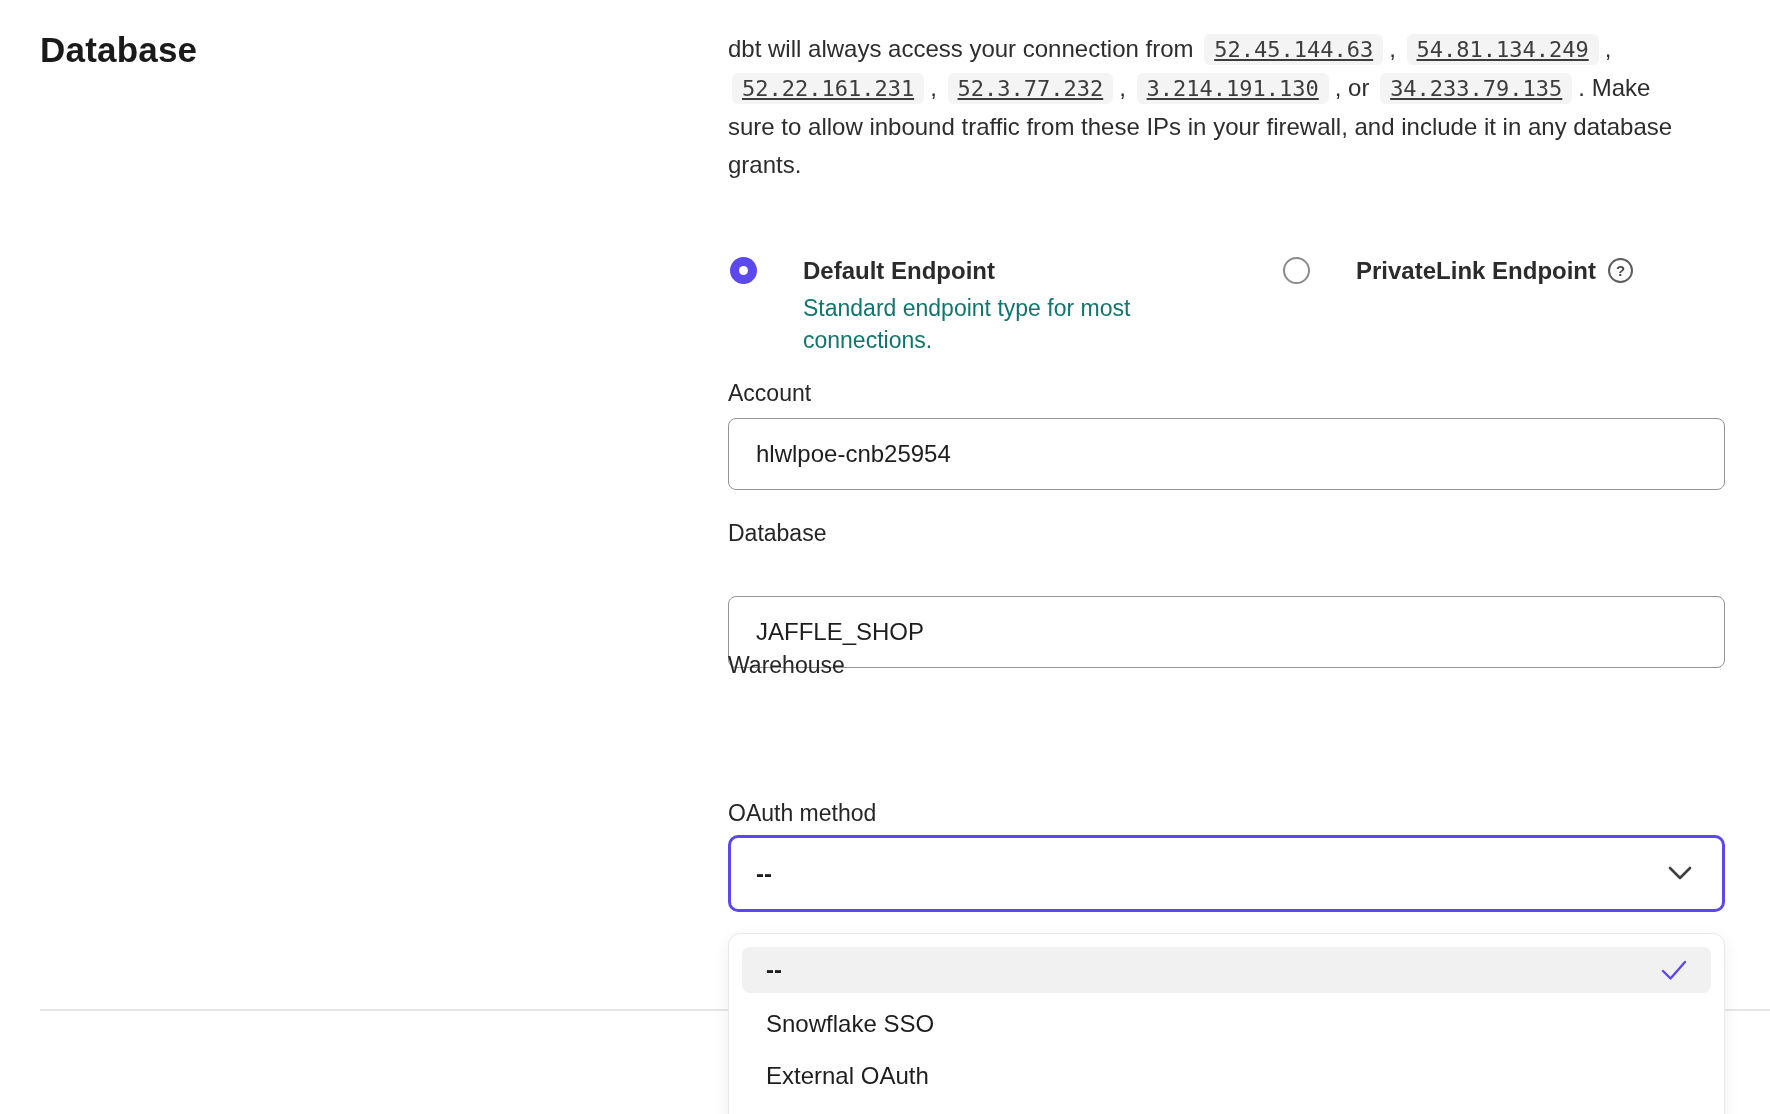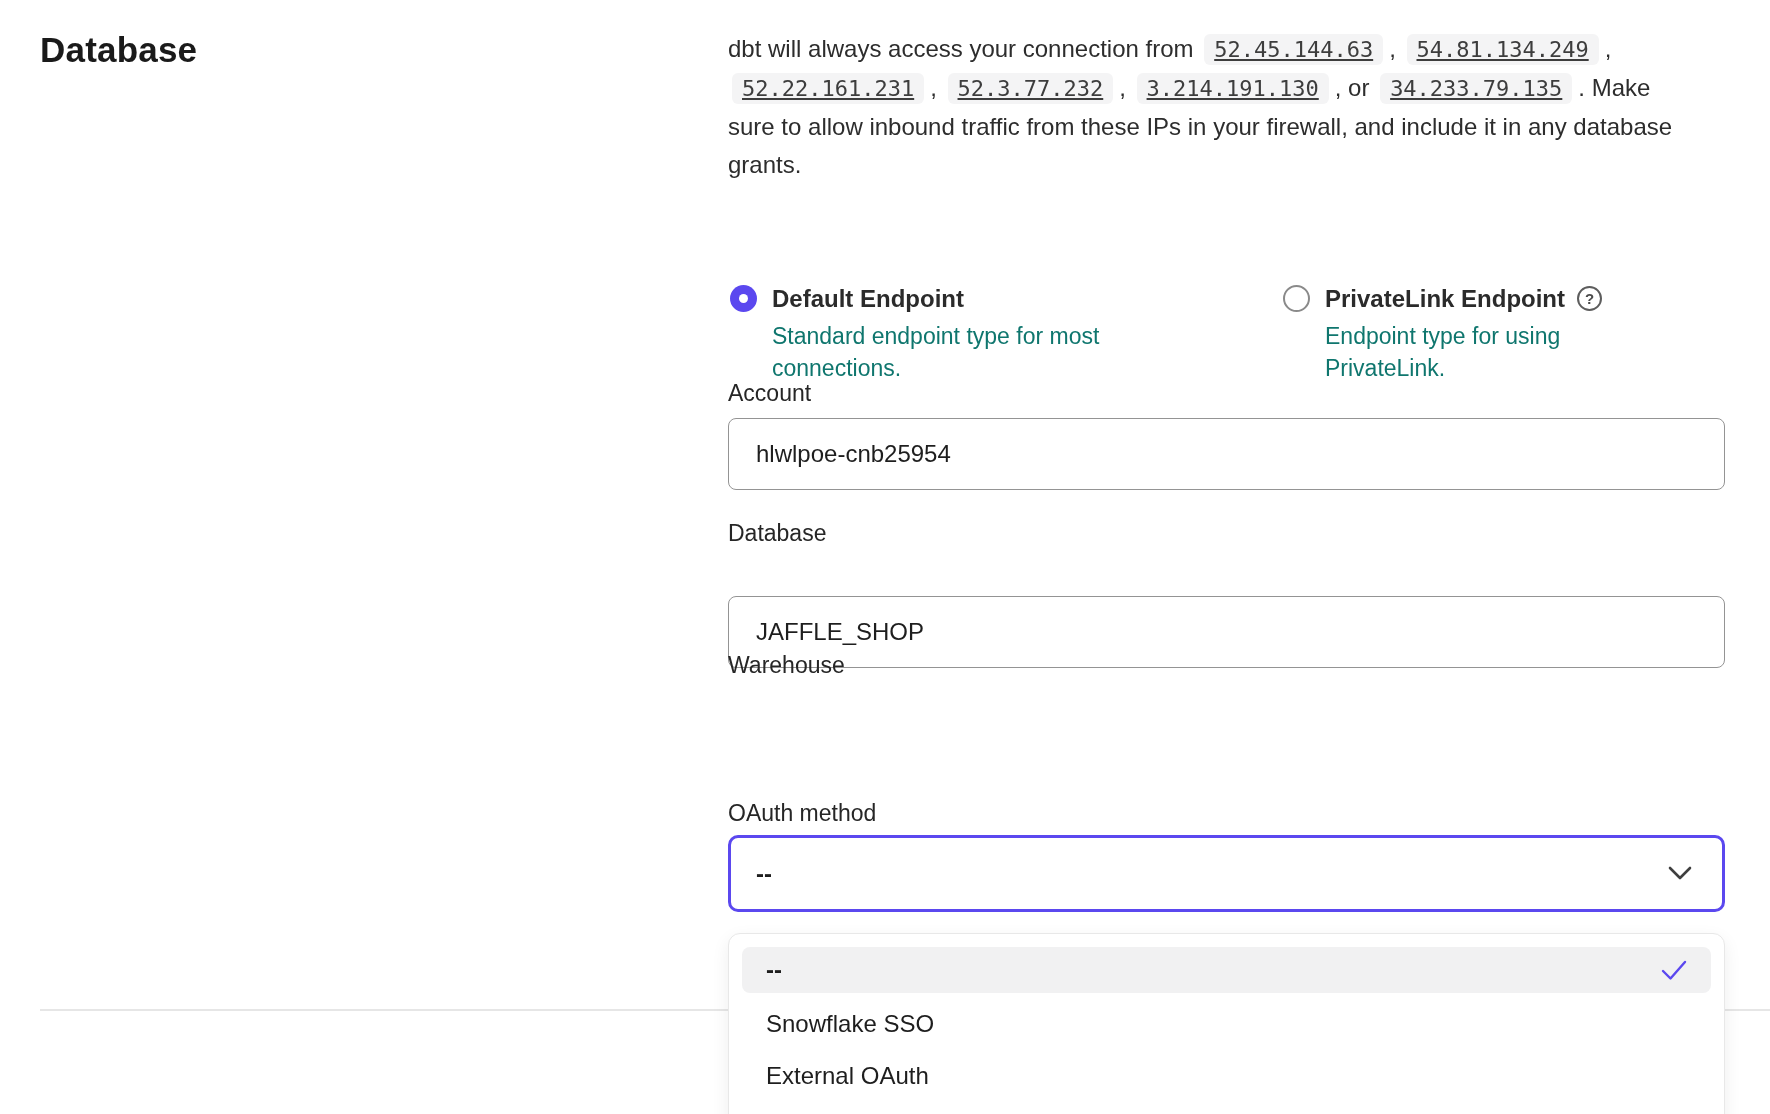--- a/index.html
+++ b/index.html
@@ -37,21 +37,21 @@
     font-family: "DejaVu Sans Mono", "Liberation Mono", monospace;
     font-size: 22px;
     background: #f4f4f5;
     color: #3d3d3d;
     border-radius: 6px;
     padding: 3px 10px;
     margin: 0 6px 0 4px;
     text-decoration: underline;
   }
   
-  .radio-card { position: absolute; display: flex; gap: 15px; margin-top: 28px; }
+  .radio-card { position: absolute; display: flex; gap: 46px; }
   .radio-card.col1 { left: 730px; top: 257px; }
   .radio-card.col2 { left: 1283px; top: 257px; }
   .radio-circle {
     width: 27px; height: 27px;
     border-radius: 50%;
     flex: 0 0 27px;
     position: relative;
   }
   .radio-circle.on { background: #5b48ef; }
   .radio-circle.on::after {
@@ -180,21 +180,20 @@
     </div>
   </div>
 
   <div class="radio-card col2">
     <span class="radio-circle off"></span>
     <div>
       <div class="radio-label-row">
         <span>PrivateLink Endpoint</span>
         <span class="help-icon">?</span>
       </div>
-      <div class="radio-desc">Endpoint type for using PrivateLink.</div>
     </div>
   </div>
 
   <label class="field-label" style="top:380px">Account</label>
   <input class="text-input" style="top: 418px;" type="text" value="hlwlpoe-cnb25954">
 
   <label class="field-label" style="top:520px">Database</label>
   <input class="text-input" style="top: 555px; margin-top: 41px;" type="text" value="JAFFLE_SHOP">
 
   <label class="field-label" style="top:652px">Warehouse</label>

